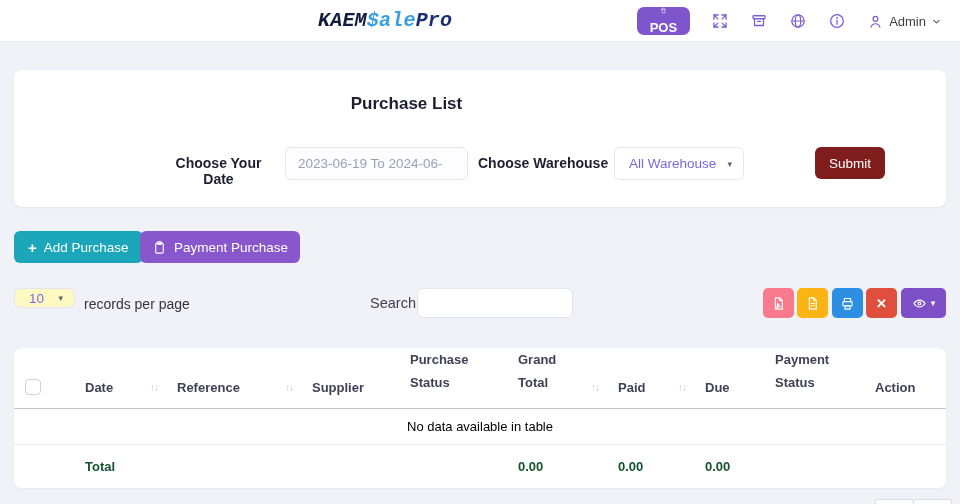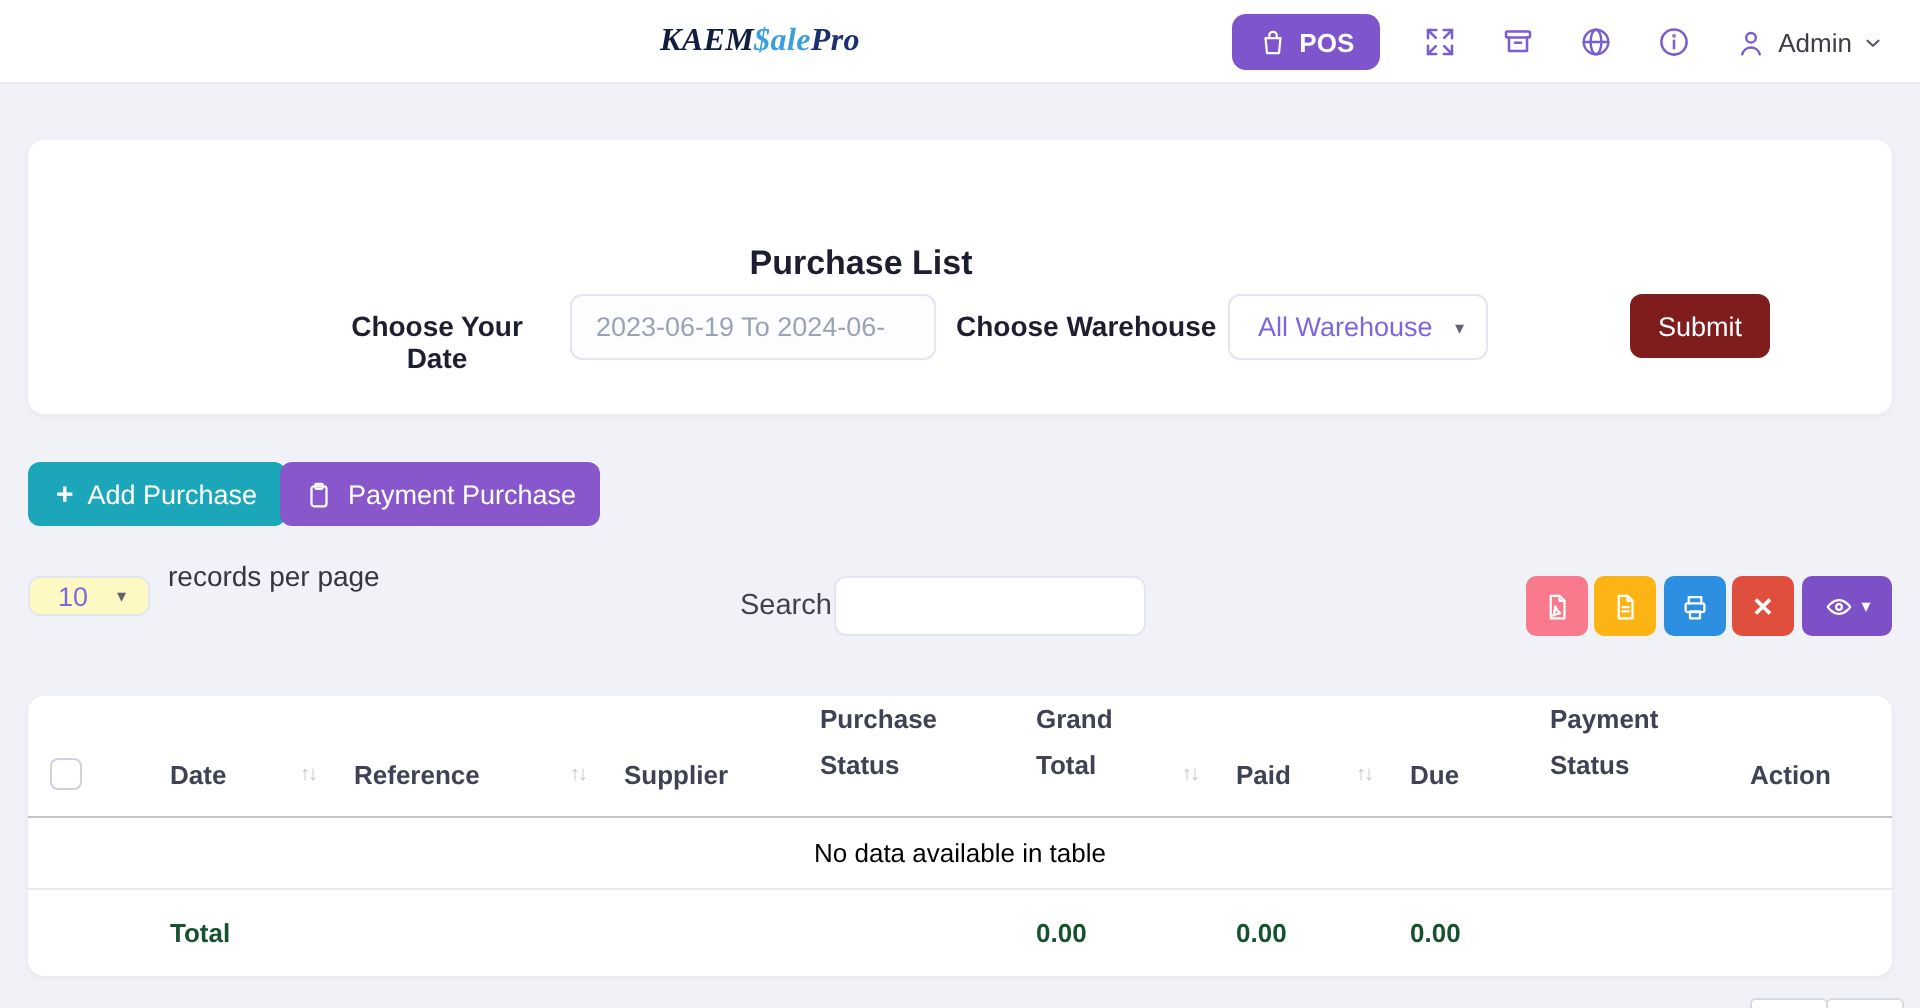--- a/index.html
+++ b/index.html
@@ -1,55 +1,55 @@
 <!DOCTYPE html>
 <html><head>
 <meta charset="utf-8">
 <style>
   * { margin:0; padding:0; box-sizing:border-box; }
   html,body { width:960px; height:504px; }
   body { font-family:"Liberation Sans", sans-serif; background:#f1f2f7; position:relative; overflow:hidden; }
 
   
   .topbar { position:absolute; top:0; left:0; width:960px; height:42px; background:#ffffff; border-bottom:1px solid #ecedf4; z-index:5; }
-  .logo { position:absolute; left:330px; top:0; height:42px; line-height:42px; font-family:Liberation Serif, serif; font-style:italic; font-weight:700; font-size:16px; letter-spacing:.2px; }
+  .logo { position:absolute; left:318px; top:0; height:42px; line-height:42px; font-family:Liberation Mono, monospace; font-style:italic; font-weight:700; font-size:20px; letter-spacing:.2px; }
   .logo .p1 { color:#131d3e; }
   .logo .p2 { color:#3a9fe0; }
   .logo .p3 { color:#1c3070; }
   .top-right { position:absolute; right:18px; top:0; height:42px; display:flex; align-items:center; gap:21px; }
-  .pos-btn { display:flex; align-items:center; gap:6px; background:#7e55cc; color:#fff; border:none; border-radius:7px; height:28px; padding:0 13px; font-size:13px; font-weight:700; font-family:inherit; cursor:pointer; }
+  .pos-btn { display:flex; align-items:center; gap:6px; background:#7e55cc; color:#fff; border:none; border-radius:7px; height:28px; padding:0 13px; font-size:13px; font-weight:700; font-family:inherit; cursor:pointer;flex-direction:column; }
   .hicon { width:18px; height:18px; color:#7a5dd0; display:block; }
   .admin { display:flex; align-items:center; gap:5px; color:#3c3d47; font-size:13px; cursor:pointer; }
   .admin .hicon { width:17px; height:17px; }
   .chev { width:11px; height:11px; color:#5a5b66; }
 
   
   .card { position:absolute; background:#fff; border-radius:8px; box-shadow:0 1px 3px rgba(30,30,60,.05); }
   .filter-card { left:14px; top:70px; width:932px; height:137px; }
-  .page-title { position:absolute; left:26px; top:94px; width:809px; text-align:center; font-size:17px; font-weight:700; color:#1d1f30;margin-top:28px; }
+  .page-title { position:absolute; left:2px; top:94px; width:809px; text-align:center; font-size:17px; font-weight:700; color:#1d1f30; }
 
   .flabel { position:absolute; top:155px; font-size:14px; font-weight:700; color:#1d1f30; }
   .lbl-date { left:160px; width:117px; text-align:center; }
   .lbl-wh { left:478px; }
   .inputbox { position:absolute; top:147px; height:33px; background:#fdfdff; border:1px solid #e3e5ef; border-radius:6px; font-size:13.5px; display:flex; align-items:center; }
   .date-input { left:285px; width:183px; color:#9aa2b8; padding-left:12px; white-space:nowrap; overflow:hidden; }
   .wh-select { left:614px; width:130px; color:#7a68e0; padding-left:14px; cursor:pointer; background:#fff; }
   .selcaret { position:absolute; right:11px; top:50%; transform:translateY(-52%); font-size:9px; color:#62636e; }
   .submit-btn { position:absolute; left:815px; top:147px; height:32px; padding:0 14px; background:#7f1d1d; color:#fff; border:none; border-radius:6px; font-size:13.5px; font-family:inherit; cursor:pointer; }
 
   
   .btn { position:absolute; top:231px; height:32px; display:flex; align-items:center; gap:7px; border:none; border-radius:6px; color:#fff; font-size:13.5px; font-family:inherit; padding:0 14px; cursor:pointer; }
   .add-btn { left:14px; background:#1ba7b9; }
   .import-btn { left:140px; background:#8757cb; padding:0 12px; }
   .plus { font-size:15px; font-weight:700; line-height:1; }
   .wicon { width:15px; height:15px; color:#fff; display:block; }
 
   
   .records-select { position:absolute; left:14px; top:288px; width:61px; height:20px; background:#fef9c3; border:1px solid #e3e5ef; border-radius:6px; font-size:13.5px; color:#7a68e0; display:flex; align-items:center; padding-left:14px; cursor:pointer; }
-  .records-label { position:absolute; left:84px; top:280px; font-size:14px; color:#34353f; }
+  .records-label { position:absolute; left:84px; top:296px; font-size:14px; color:#34353f; }
   .search-label { position:absolute; left:370px; top:295px; font-size:14.5px; color:#3f414c; }
   .search-input { position:absolute; left:417px; top:288px; width:156px; height:30px; border:1px solid #e3e5ef; border-radius:6px; background:#fff; font-family:inherit; font-size:13px; padding:0 10px; color:#3f414c; outline:none; }
   .tool-btn { position:absolute; top:288px; width:31px; height:30px; border:none; border-radius:5px; color:#fff; display:flex; align-items:center; justify-content:center; cursor:pointer; font-family:inherit; }
   .tb-pdf { left:763px; background:#f87a8c; }
   .tb-file { left:797px; background:#fcb415; }
   .tb-print { left:832px; background:#2d8fe2; }
   .tb-x { left:866px; background:#e04f3e; font-size:13px; font-weight:700; }
   .tb-eye { left:901px; width:45px; background:#7e50c8; gap:4px; }
   .tb-eye .caret { font-size:9px; }
 

